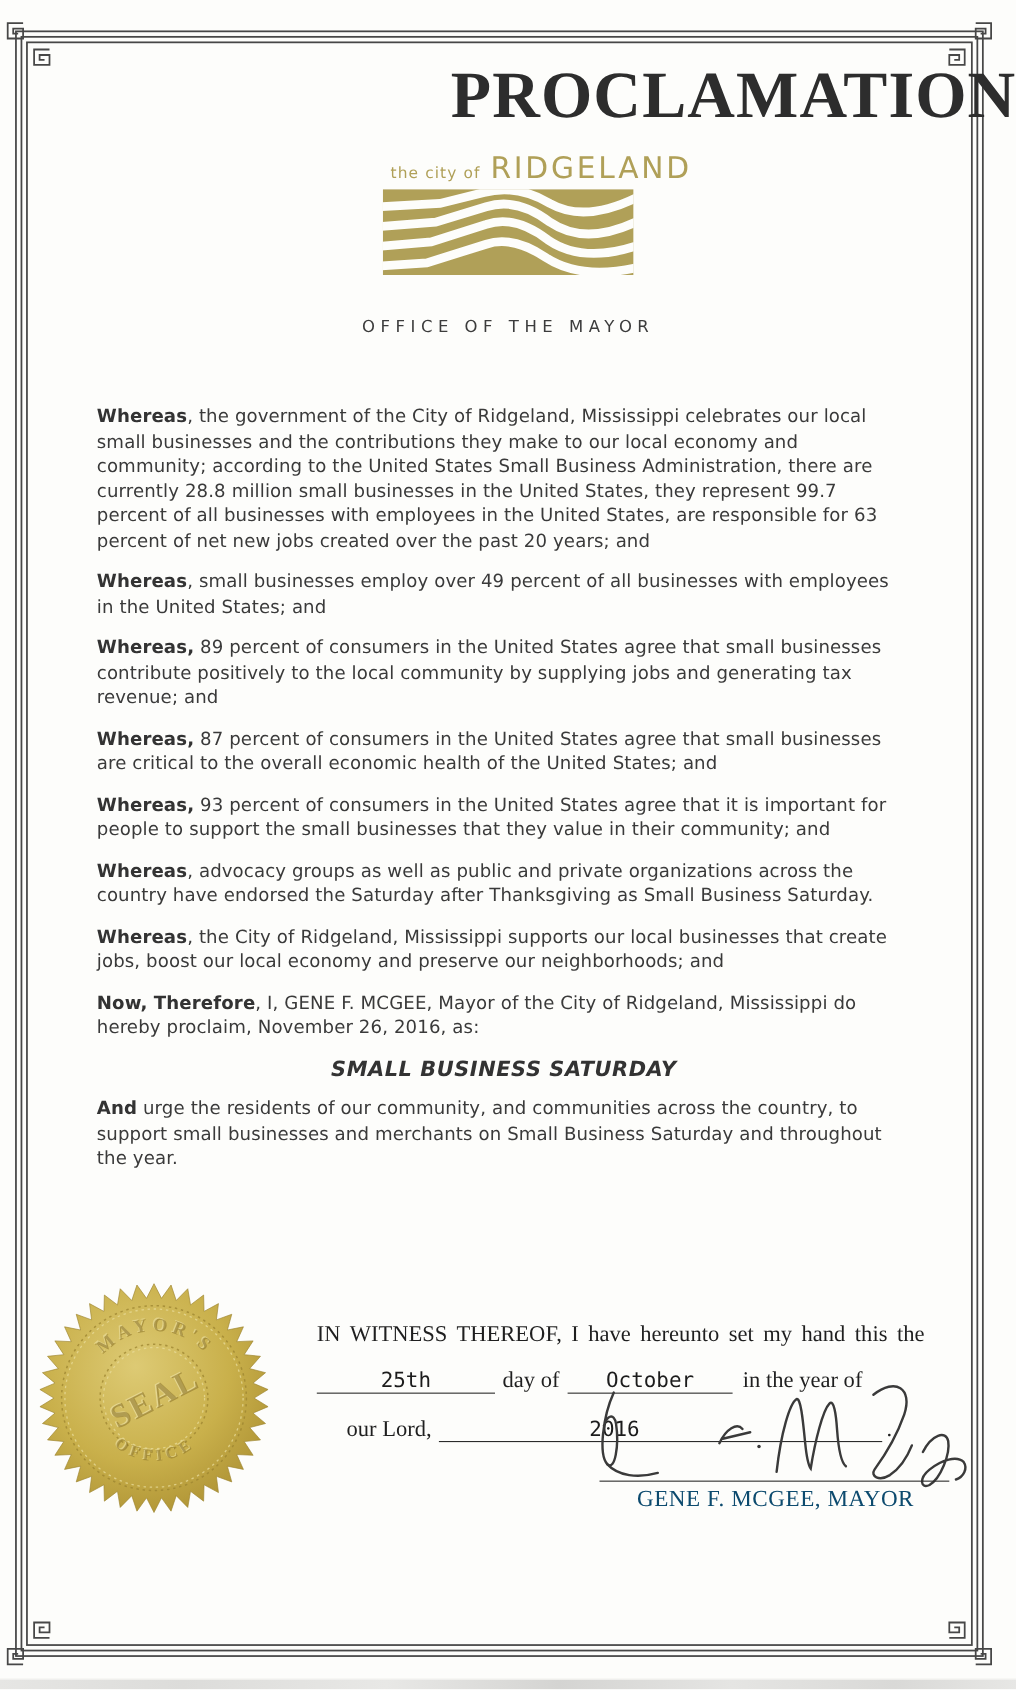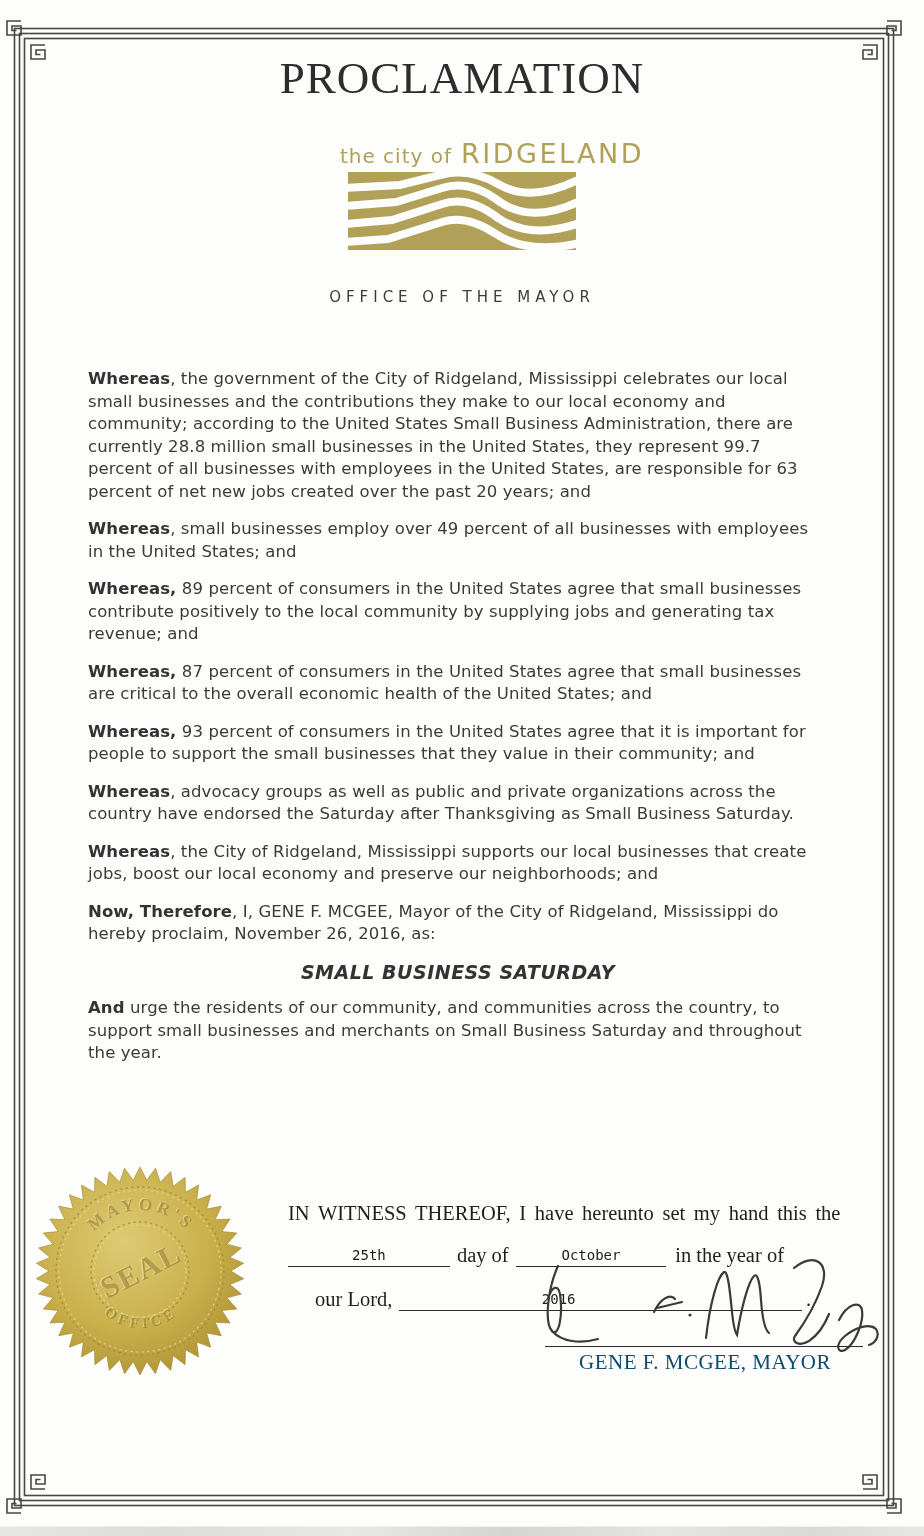--- a/index.html
+++ b/index.html
@@ -8,32 +8,32 @@
     width:924px;height:1536px;
     background:#fdfdfb;
     overflow:hidden;
     font-family:"DejaVu Sans",sans-serif;
     color:#3a3a3a;
   }
   .border-frame{position:absolute;top:0;left:0;}
 
   .title{
     position:absolute;top:52px;left:0;width:100%;
-    text-align:center;margin:0;
+    text-align:right;margin:0;
     font-family:"Liberation Serif",serif;
-    font-weight:normal;font-size:45px;letter-spacing:1px;
+    font-weight:bold;font-size:60px;letter-spacing:1px;
     color:#2d2d2d;
   }
 
   .logo{position:absolute;top:138px;left:0;width:100%;text-align:center;}
   .logo-text{
     display:flex;justify-content:center;align-items:baseline;gap:9px;
     color:#b0a058;margin:0 0 3px 18px;
   }
-  .logo-prefix{font-size:20px;letter-spacing:1px;margin-left:42px;}
+  .logo-prefix{font-size:14px;letter-spacing:1px;margin-left:42px;}
   .logo-city{font-size:27px;letter-spacing:2.5px;font-weight:400;}
   .logo-waves{display:block;margin:0 auto;}
 
   .office{
     position:absolute;top:288px;left:0;width:100%;
     text-align:center;font-size:15px;letter-spacing:5px;
     color:#3c3c3c;
   }
 
   .body-copy{
@@ -52,21 +52,21 @@
 
   .witness{
     position:absolute;top:1198px;left:288px;width:496px;height:130px;
     font-family:"Liberation Serif",serif;font-size:20.5px;color:#1f1f1f;
   }
   .w-line1{position:absolute;top:4px;left:0;width:100%;white-space:nowrap;word-spacing:3.5px;}
   .w-line2{position:absolute;top:46px;left:0;width:100%;display:flex;align-items:flex-end;}
   .w-line3{position:absolute;top:90px;left:0;width:100%;display:flex;align-items:flex-end;margin-left:27px;}
   .blank{
     border-bottom:1.8px solid #2b2b2b;text-align:center;
-    font-family:"DejaVu Sans Mono",monospace;font-size:14px;color:#1c1c1c;
+    font-family:"DejaVu Sans Mono",monospace;font-size:19px;color:#1c1c1c;
     padding-bottom:2px;line-height:18px;
   }
   .blank-day{width:172px;}
   .blank-month{width:160px;}
   .blank-year{flex:1;}
   .blank-year .val{display:inline-block;transform:translateX(-42px);}
   .w-label{padding:0 7px;white-space:nowrap;}
   .w-label-last{padding-left:9px;padding-right:0;}
   .w-period{padding-left:4px;}
 

